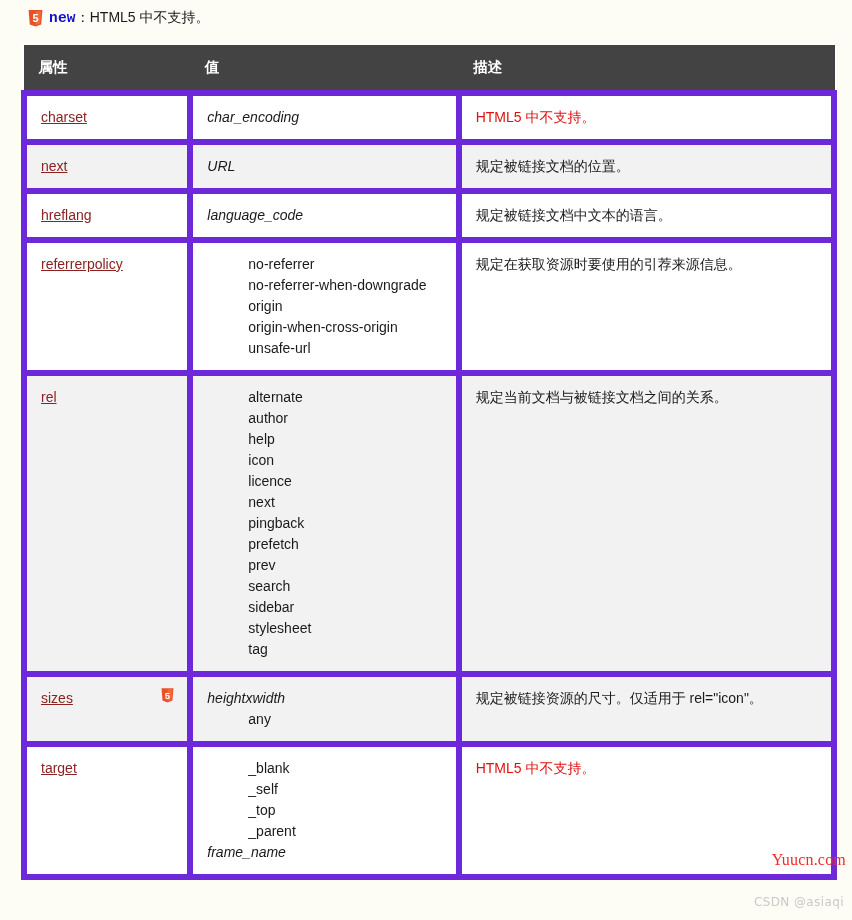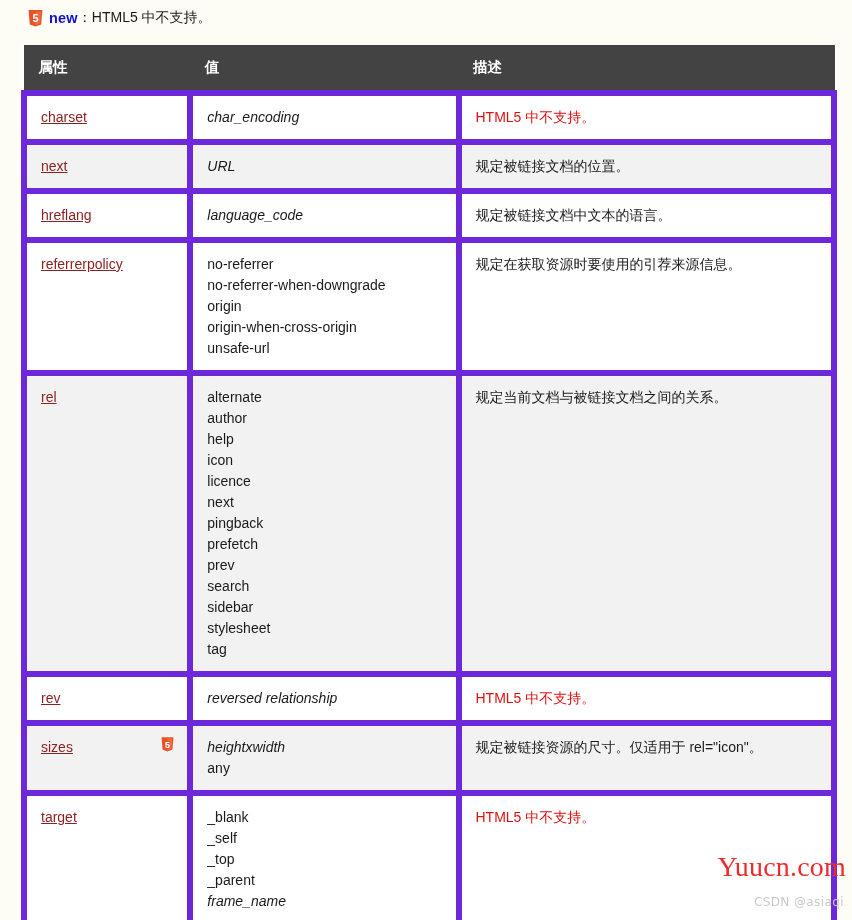--- a/index.html
+++ b/index.html
@@ -37,20 +37,21 @@
     position: relative;
     margin-right: 6px;
     flex: 0 0 auto;
   }
   .html5-badge svg { display: block; }
   .note-new {
     color: #1010d0;
     font-weight: bold;
     font-size: 14.5px;
     letter-spacing: 0.2px;
+    font-family: Liberation Mono, monospace;
   }
   .note-text {
     color: #1a1a1a;
     font-size: 14px;
   }
 
   
   .attr-table {
     position: absolute;
     left: 21px;
@@ -99,35 +100,35 @@
   .cell-attr .html5-badge-inline {
     position: absolute;
     right: 13px;
     top: 11px;
     width: 13px;
     height: 15px;
   }
 
   
   .val-italic { font-style: italic; }
-  .val-plain  { font-style: normal; }
+  .val-plain  { font-style: normal; margin-left: 41px; }
   .val-line { display: block; }
 
   
   .desc-red { color: #e01010; }
   .desc-normal { color: #1a1a1a; }
 
   
   .wm-yuucn {
     position: absolute;
     right: 6px;
     top: 851px;
     color: #f02a2a;
     font-family: "Liberation Serif", "DejaVu Serif", serif;
-    font-size: 28px;
+    font-size: 16px;
     letter-spacing: 0.2px;
     pointer-events: none;
     white-space: nowrap;
   }
   .wm-csdn {
     position: absolute;
     right: 8px;
     top: 895px;
     color: #c9c9c9;
     font-size: 12px;
@@ -211,27 +212,20 @@
           <span class="val-line val-plain">pingback</span>
           <span class="val-line val-plain">prefetch</span>
           <span class="val-line val-plain">prev</span>
           <span class="val-line val-plain">search</span>
           <span class="val-line val-plain">sidebar</span>
           <span class="val-line val-plain">stylesheet</span>
           <span class="val-line val-plain">tag</span>
         </td>
         <td class="desc-normal">规定当前文档与被链接文档之间的关系。</td>
       </tr>
-      <tr class="row-white">
-        <td class="cell-attr"><span class="attr-link">rev</span></td>
-        <td>
-          <span class="val-line val-italic">reversed relationship</span>
-        </td>
-        <td class="desc-red">HTML5 中不支持。</td>
-      </tr>
       <tr class="row-alt">
         <td class="cell-attr"><span class="attr-link">sizes</span><span class="html5-badge-inline"><svg width="13" height="15" viewBox="0 0 15 17" xmlns="http://www.w3.org/2000/svg">
               <path d="M0.6 0 L14.4 0 L13.2 14.4 L7.5 16.6 L1.8 14.4 Z" fill="#e8502a"></path>
               <path d="M7.5 1.4 L13.1 1.4 L12.1 13.6 L7.5 15.2 Z" fill="#ef6a3a"></path>
               <text x="7.5" y="12.2" font-family="Liberation Sans, sans-serif" font-size="11" font-weight="bold" fill="#ffffff" text-anchor="middle">5</text>
             </svg></span></td>
         <td>
           <span class="val-line val-italic">heightxwidth</span>
           <span class="val-line val-plain">any</span>
         </td>

